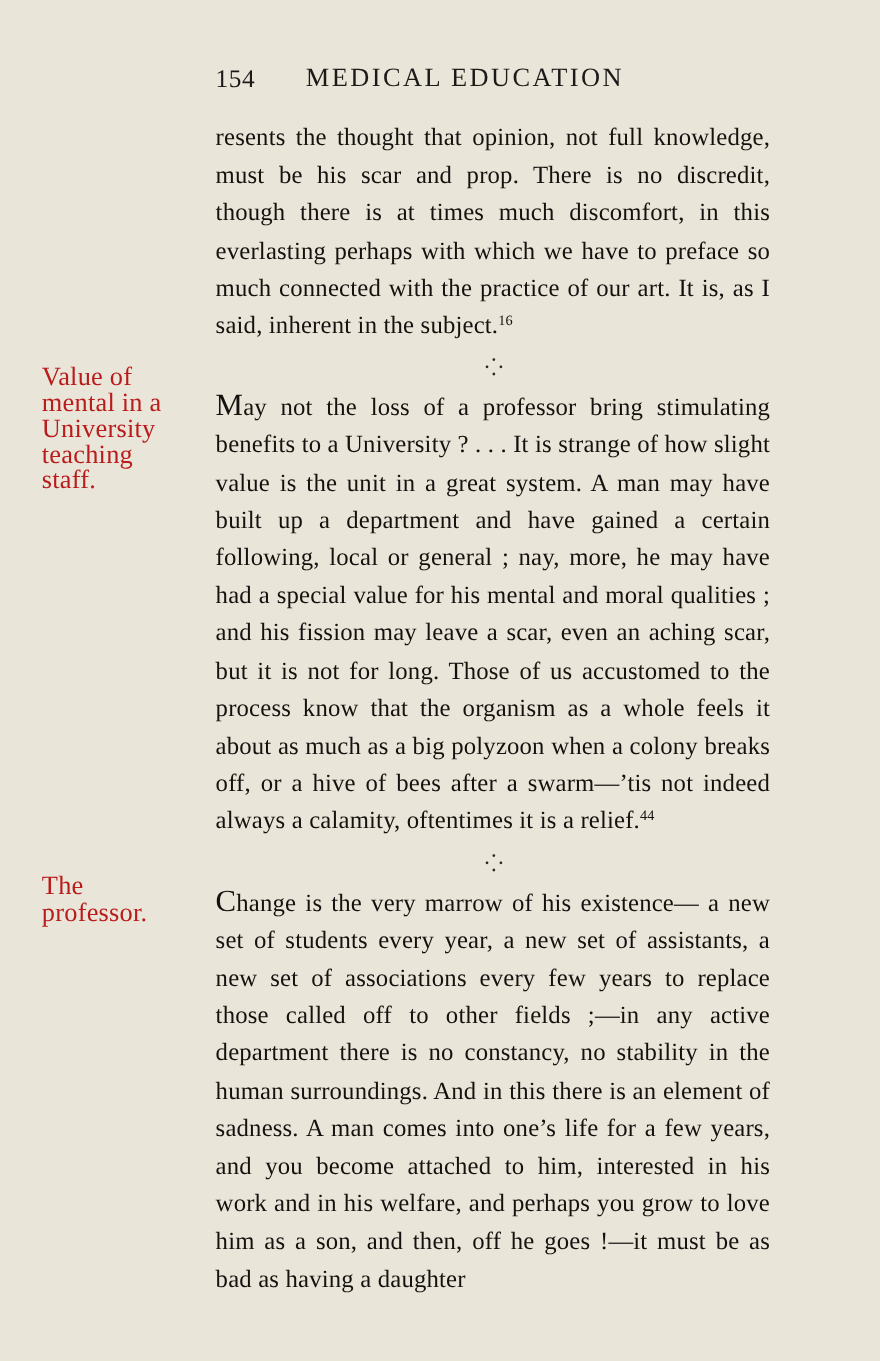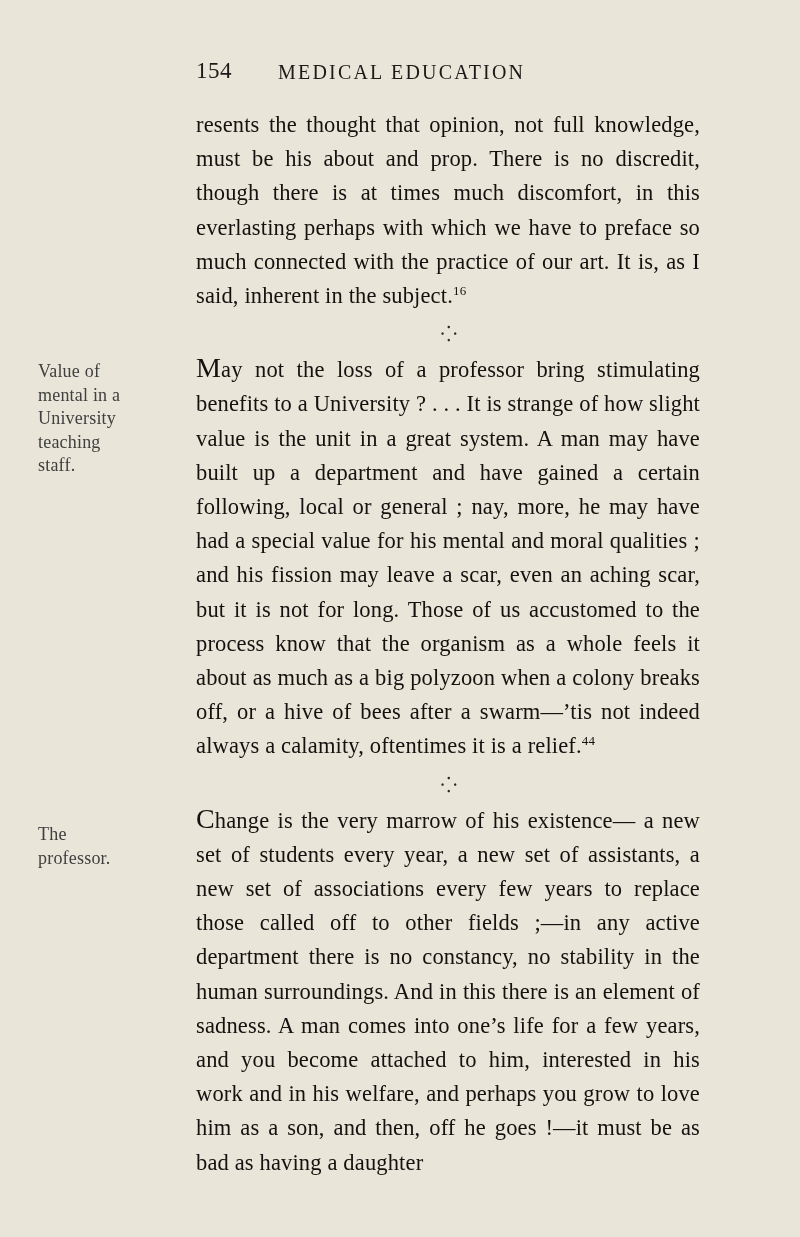--- a/index.html
+++ b/index.html
@@ -29,21 +29,21 @@
     display: flex;
     align-items: flex-end;
     letter-spacing: 0.5px;
   }
   .folio {
     font-size: 23px;
     letter-spacing: 0.5px;
     color: #1c1a18;
   }
   .runhead-title {
-    font-size: 20px;
+    font-size: 24px;
     letter-spacing: 2.2px;
     margin-left: 46px;
     color: #1c1a18;
   }
   
   .column {
     position: absolute;
     left: 196px;
     top: 108px;
     width: 504px;
@@ -79,25 +79,24 @@
     padding-left: 2px;
   }
   .block {
     position: relative;
   }
   
   .sidenote {
     position: absolute;
     left: 38px;
     width: 152px;
-    font-size: 18px;
+    font-size: 24px;
     line-height: 23.5px;
-    color: #404040;
+    color: #b91c1c;
     letter-spacing: 0.2px;
-    margin-top: 28px;
   }
   #note-1 { top: 332px; }
   #note-2 { top: 795px; }
   .sidenote div {
     white-space: nowrap;
   }
 </style>
 </head>
 <body>
 
@@ -117,21 +116,21 @@
   </div>
 
   <div class="sidenote" id="note-2">
     <div>The</div>
     <div>professor.</div>
   </div>
 
   <div class="column">
 
     <div class="block">
-      <p class="para"><span>resents the thought that opinion, not full knowledge, must be his about and prop. There is no discredit, though there is at times much discomfort, in this everlasting </span><span class="ital">perhaps</span><span> with which we have to preface so much connected with the practice of our art. It is, as I said, inherent in the subject.</span><sup>16</sup></p>
+      <p class="para"><span>resents the thought that opinion, not full knowledge, must be his scar and prop. There is no discredit, though there is at times much discomfort, in this everlasting </span><span class="ital">perhaps</span><span> with which we have to preface so much connected with the practice of our art. It is, as I said, inherent in the subject.</span><sup>16</sup></p>
     </div>
 
     <div class="ornament">⁘</div>
 
     <div class="block">
       <p class="para"><span class="dropcap">M</span><span>ay not the loss of a professor bring stimulating benefits to a University ? . . . It is strange of how slight value is the unit in a great system. A man may have built up a department and have gained a certain following, local or general ; nay, more, he may have had a special value for his mental and moral qualities ; and his fission may leave a scar, even an aching scar, but it is not for long. Those of us accustomed to the process know that the organism as a whole feels it about as much as a big polyzoon when a colony breaks off, or a hive of bees after a swarm—’tis not indeed always a calamity, oftentimes it is a relief.</span><sup>44</sup></p>
     </div>
 
     <div class="ornament">⁘</div>
 

